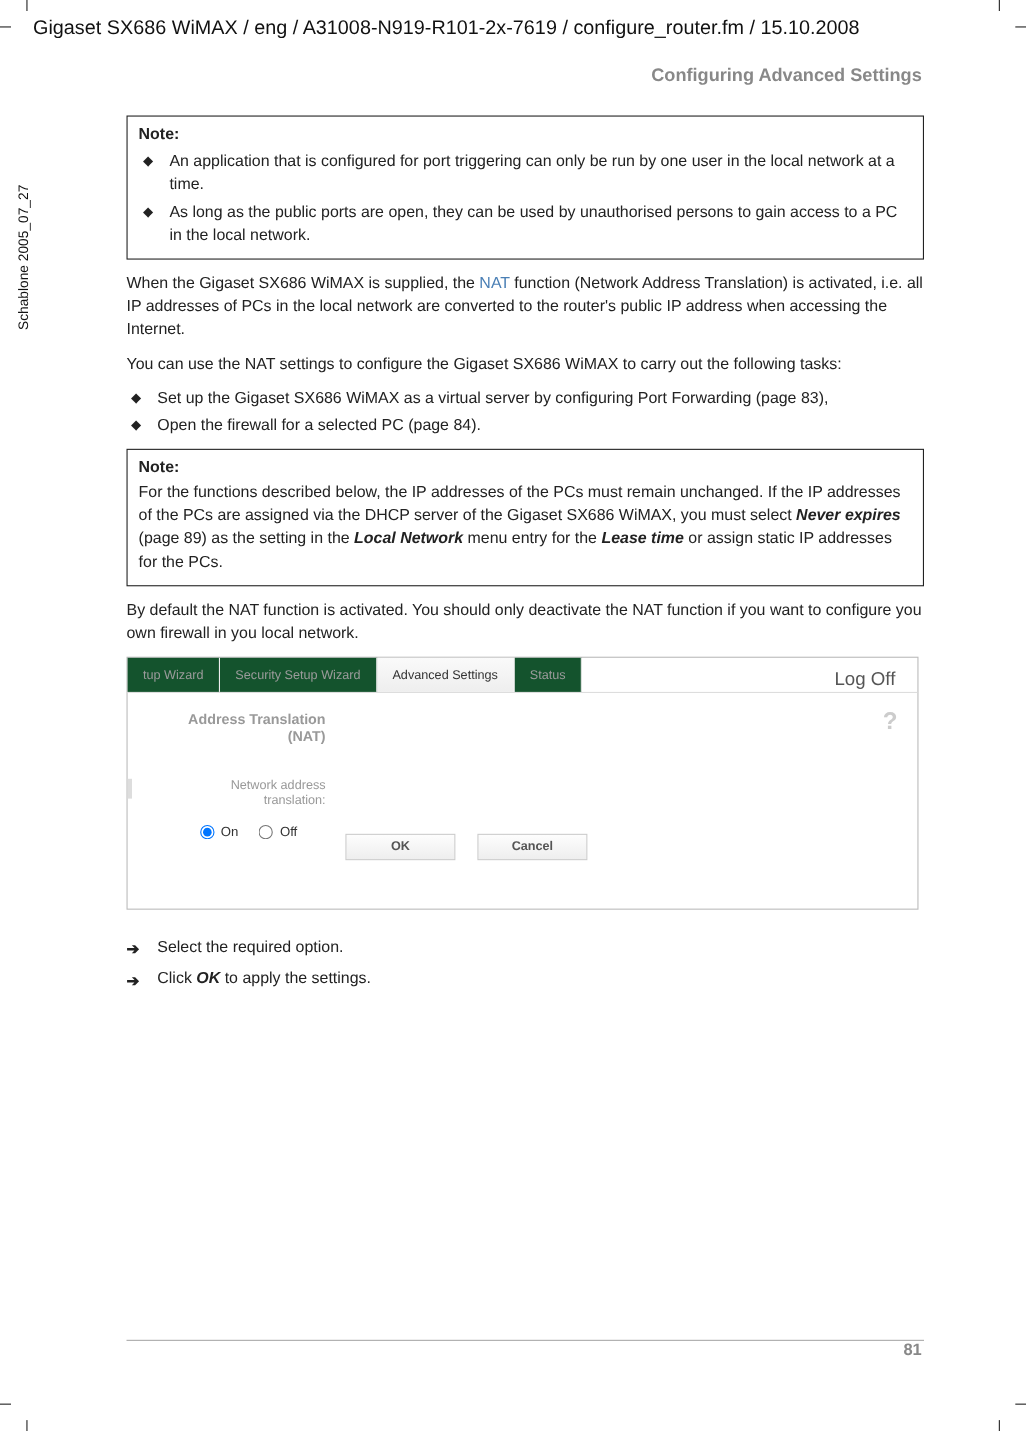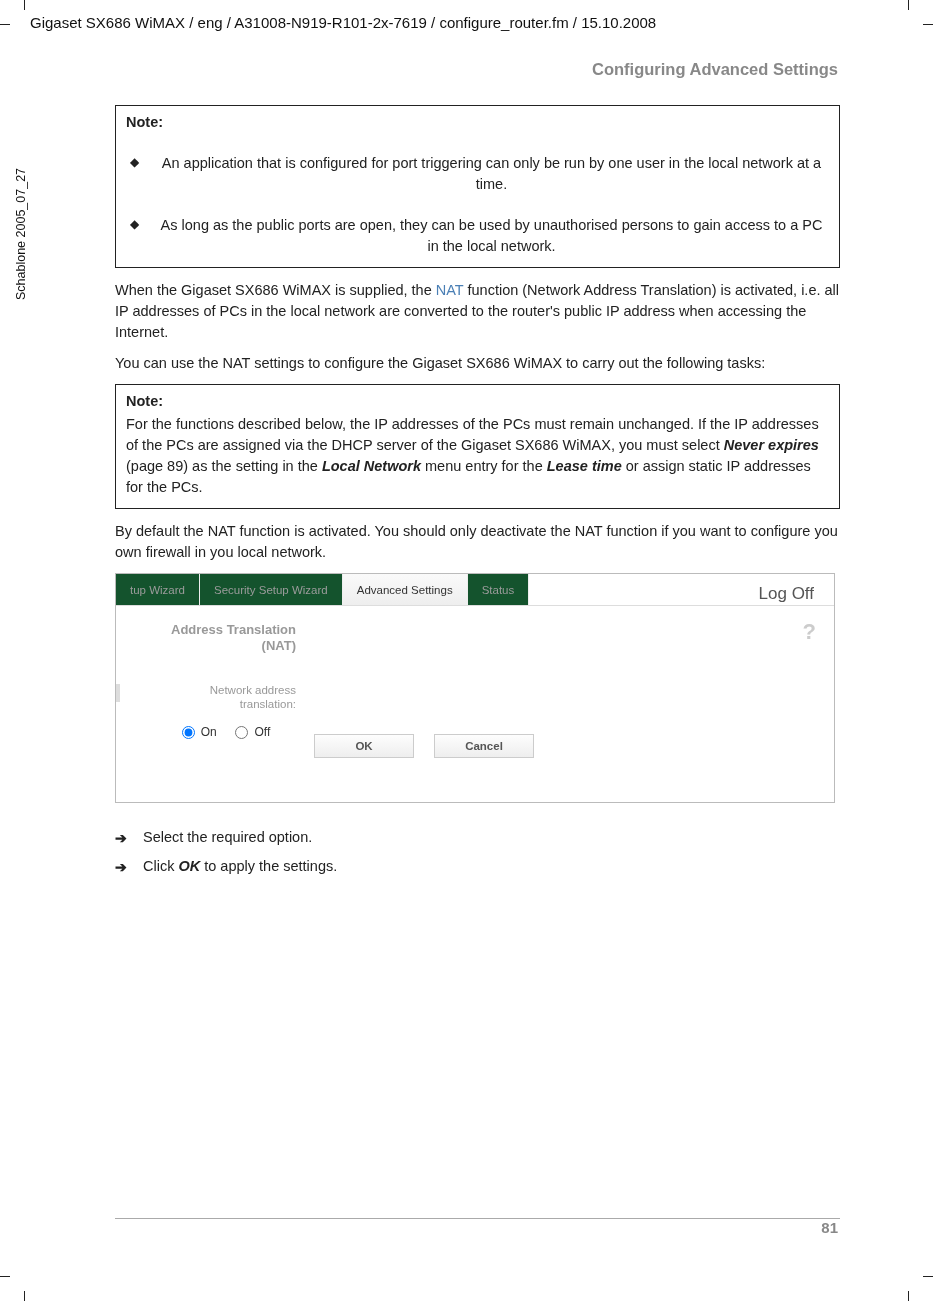--- a/index.html
+++ b/index.html
@@ -14,21 +14,21 @@
     position: relative;
   }
   .crop-mark { position: absolute; background: #222; }
   .cm-h { height: 1px; width: 10px; }
   .cm-v { width: 1px; height: 10px; }
 
   .header-path {
     position: absolute;
     top: 12px;
     left: 30px;
-    font-size: 15px;
+    font-size: 18px;
     color: #111;
   }
   .sidebar-text {
     position: absolute;
     left: 12px;
     top: 300px;
     transform: rotate(-90deg);
     transform-origin: left top;
     font-size: 12.5px;
     color: #111;
@@ -54,22 +54,21 @@
     margin-bottom: 12px;
   }
   .note-label {
     font-weight: bold;
     margin-bottom: 2px;
   }
   .bullet-list { list-style: none; padding-left: 0; }
   .bullet-list li {
     position: relative;
     padding-left: 28px;
-    margin-top: 20px;
-    text-align: center;
+    margin-top: 4px;
   }
   .bullet-list li::before {
     content: "◆";
     position: absolute;
     left: 4px;
     top: 1px;
     font-size: 12px;
   }
   .para { margin-bottom: 10px; }
   .link { color: #4a7fb5; }
@@ -231,20 +230,24 @@
       <li>As long as the public ports are open, they can be used by unauthorised persons to gain access to a PC in the local network.</li>
     </ul>
   </div>
 
   <p class="para">
     <span>When the Gigaset SX686 WiMAX is supplied, the </span><span class="link">NAT</span><span> function (Network Address Translation) is activated, i.e. all IP addresses of PCs in the local network are converted to the router's public IP address when accessing the Internet.</span>
   </p>
 
   <p class="para">You can use the NAT settings to configure the Gigaset SX686 WiMAX to carry out the following tasks:</p>
 
+  <ul class="bullet-list" style="margin-bottom:10px;">
+    <li>Set up the Gigaset SX686 WiMAX as a virtual server by configuring Port Forwarding (page 83),</li>
+    <li>Open the firewall for a selected PC (page 84).</li>
+  </ul>
 
   <div class="note-box">
     <div class="note-label">Note:</div>
     <p>
       <span>For the functions described below, the IP addresses of the PCs must remain unchanged. If the IP addresses of the PCs are assigned via the DHCP server of the Gigaset SX686 WiMAX, you must select </span><span class="bolditalic">Never expires</span><span> (page 89) as the setting in the </span><span class="bolditalic">Local Network</span><span> menu entry for the </span><span class="bolditalic">Lease time</span><span> or assign static IP addresses for the PCs.</span>
     </p>
   </div>
 
   <p class="para">By default the NAT function is activated. You should only deactivate the NAT function if you want to configure you own firewall in you local network.</p>
 

